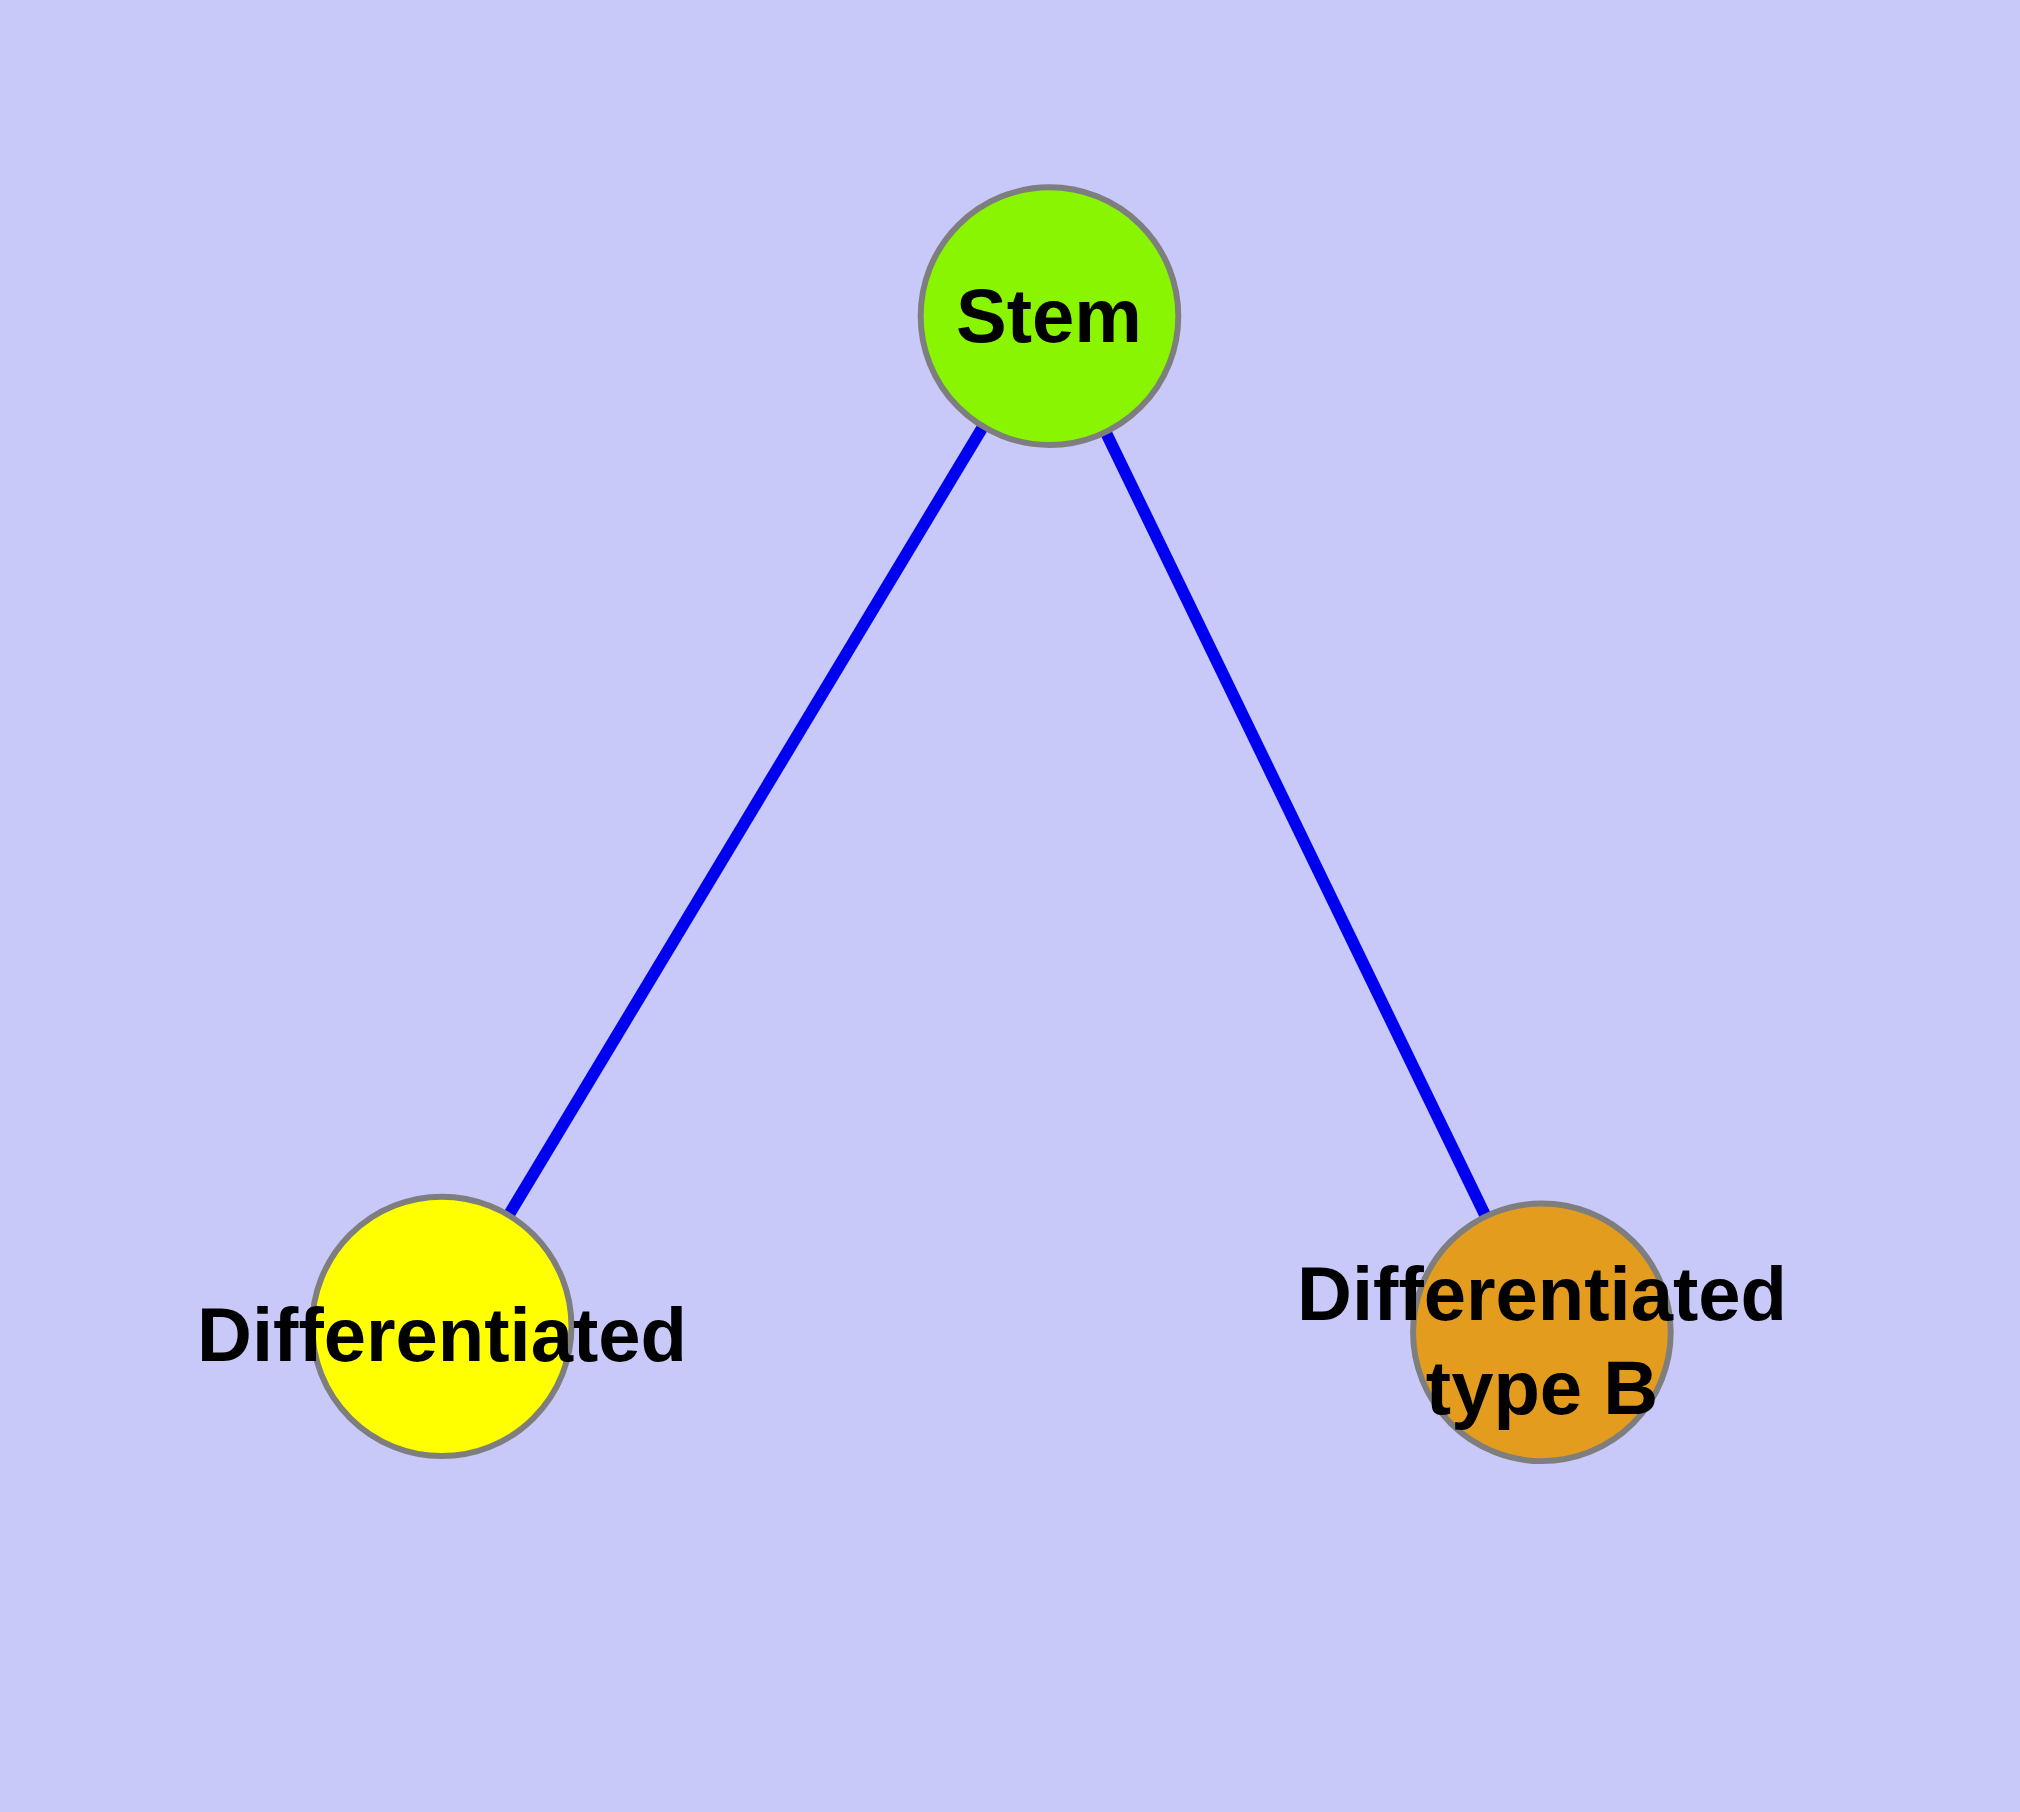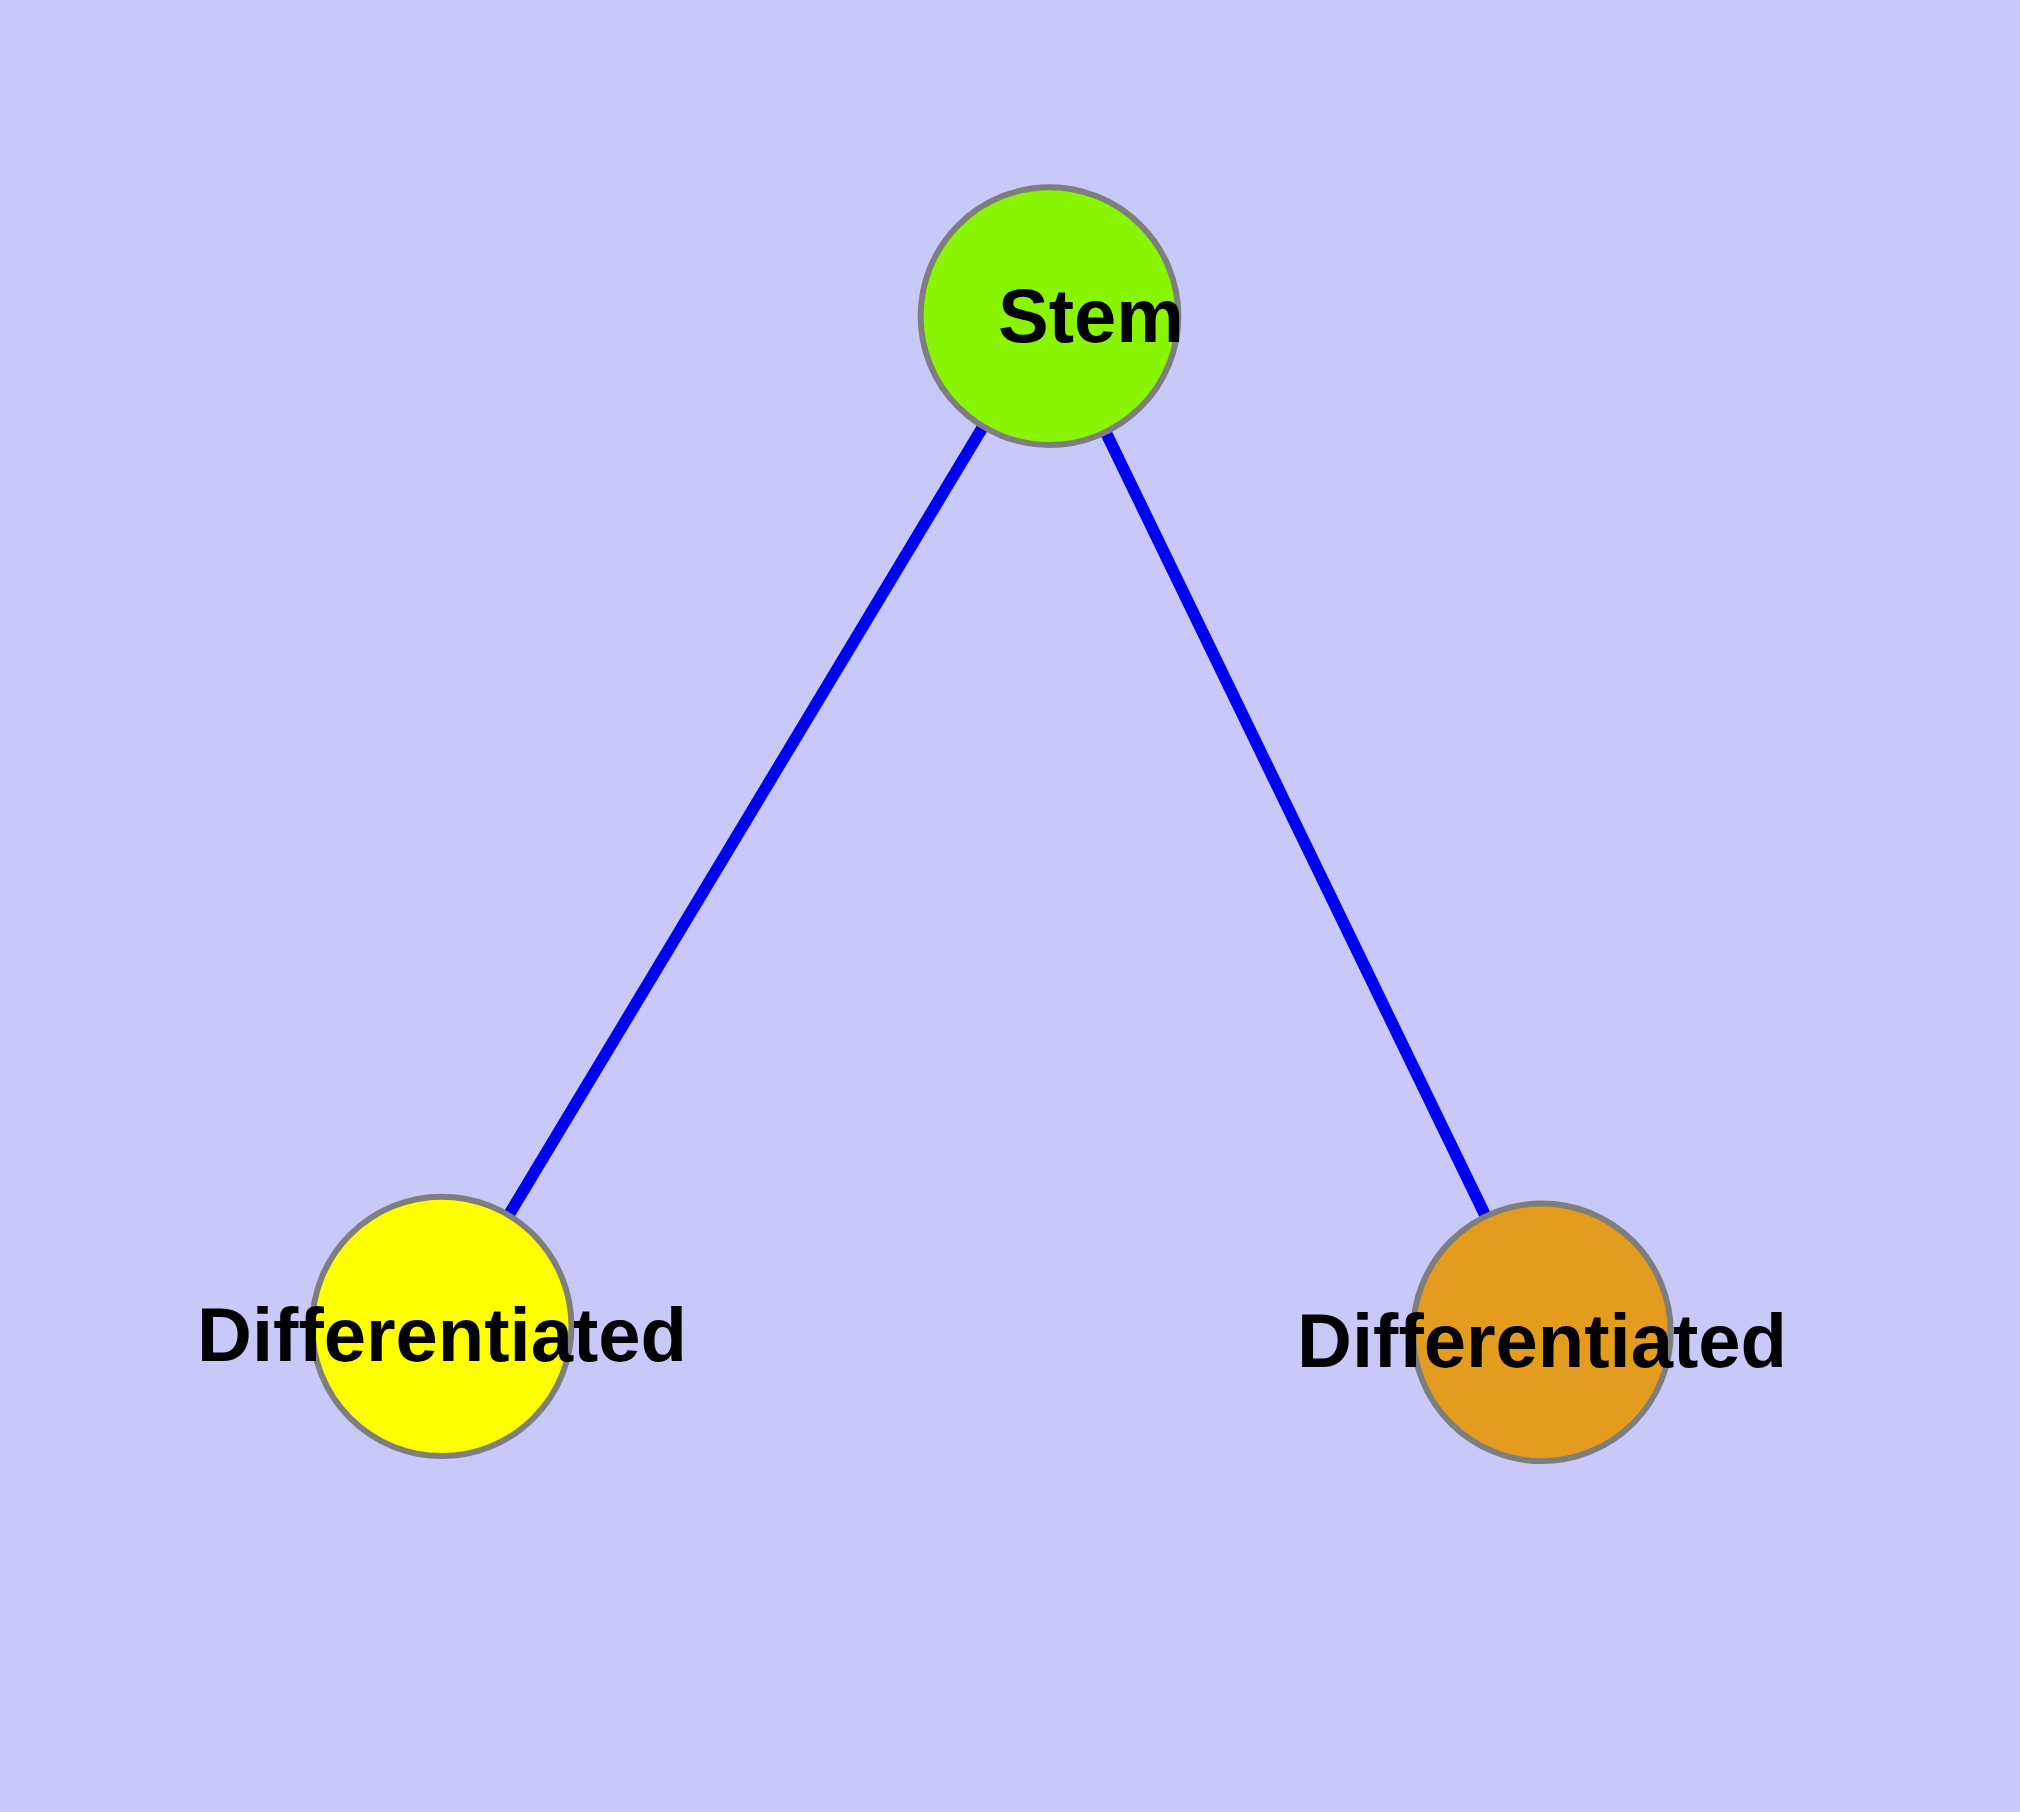--- a/index.html
+++ b/index.html
@@ -39,25 +39,26 @@
 
 <div class="canvas">
   <svg id="graph" width="2021" height="1812" viewBox="0 0 2384 2138">
       <line x1="1238" y1="373" x2="521" y2="1565" stroke="#0000F0" stroke-width="14"></line>
       <line x1="1238" y1="373" x2="1819" y2="1572" stroke="#0000F0" stroke-width="14"></line>
       <circle cx="1238" cy="373" r="152" fill="#8AF500" stroke="#7E7E7E" stroke-width="7"></circle>
       <circle cx="521" cy="1565" r="153" fill="#FFFF00" stroke="#7E7E7E" stroke-width="7"></circle>
       <circle cx="1819" cy="1572" r="152" fill="#E49C1F" stroke="#7E7E7E" stroke-width="7"></circle>
     </svg>
 
-  <div class="node-label" style="left: 1049px; top: 316px; margin-left: 42px;">
+  <div class="node-label" style="left: 1049px; top: 316px;">
     <span class="line">Stem</span>
   </div>
 
   <div class="node-label" style="left: 442px; top: 1335px;">
     <span class="line">Differentiated</span>
   </div>
 
   <div class="node-label" style="left: 1542px; top: 1341px;">
     <span class="line">Differentiated</span>
+    <span class="line">type B</span>
   </div>
 </div>
 
 
 </body></html>

